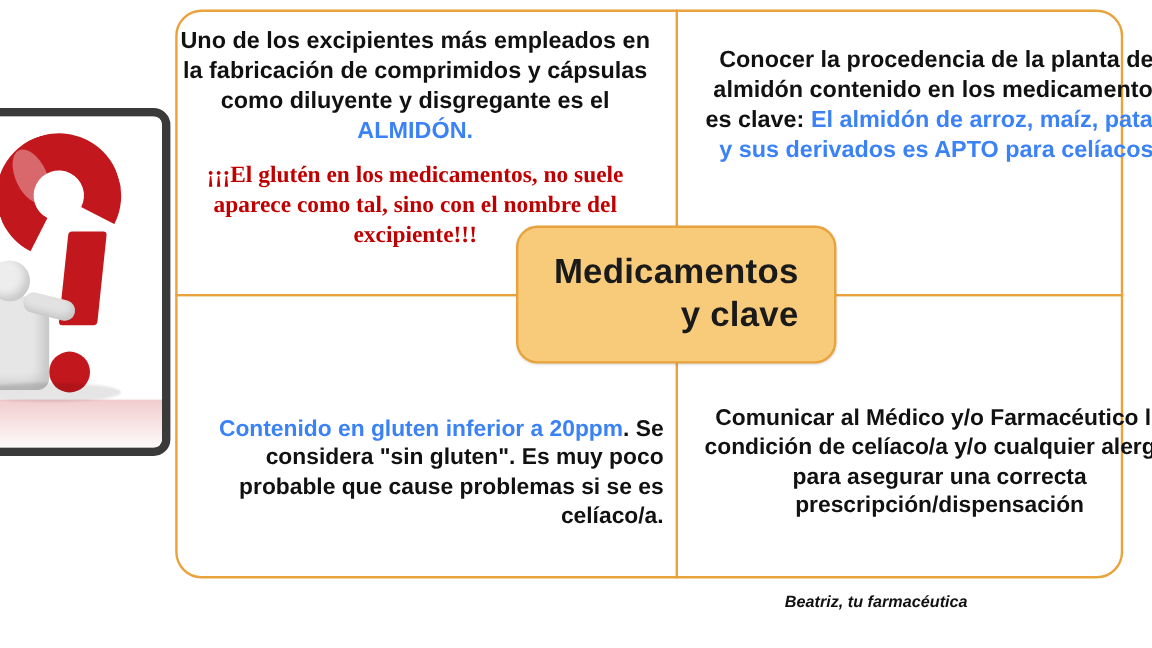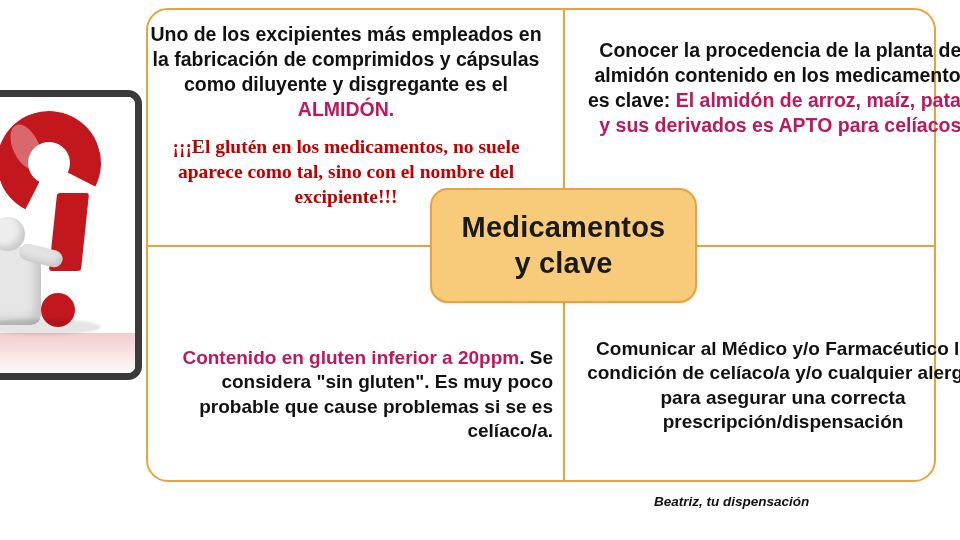--- a/index.html
+++ b/index.html
@@ -64,20 +64,21 @@
     justify-content: center;
     text-align: center;
     box-shadow: 0 1px 2px rgba(0,0,0,0.12);
   }
   .center-box .center-text {
     font-size: 29px;
     font-weight: bold;
     color: #1a1a1a;
     line-height: 1.22;
     letter-spacing: .2px;
+    text-align: right;
   }
 
   
   .quad {
     position: absolute;
     text-align: center;
     color: #111111;
     font-weight: bold;
     line-height: 1.28;
   }
@@ -101,21 +102,21 @@
     width: 415px;
     font-size: 19px;
     text-align: right;
   }
   .q-br {
     left: 583px;
     top: 337px;
     width: 400px;
     font-size: 19px;
   }
-  .hl { color: #be185d; }
+  .hl { color: #3b82f6; }
   .red-line { color: #C00000; }
 
   
   .signature {
     position: absolute;
     left: 654px;
     top: 494px;
     font-size: 13.5px;
     font-style: italic;
     font-weight: bold;
@@ -274,15 +275,15 @@
     <p>Comunicar al Médico y/o Farmacéutico la condición de celíaco/a y/o cualquier alergia para asegurar una correcta prescripción/dispensación</p>
   </div>
 
   <div class="center-box">
     <div class="center-text">
       <span>Medicamentos</span><br>
       <span>y clave</span>
     </div>
   </div>
 
-  <div class="signature">Beatriz, tu dispensación</div>
+  <div class="signature">Beatriz, tu farmacéutica</div>
 
 </div>
 
 </body></html>

